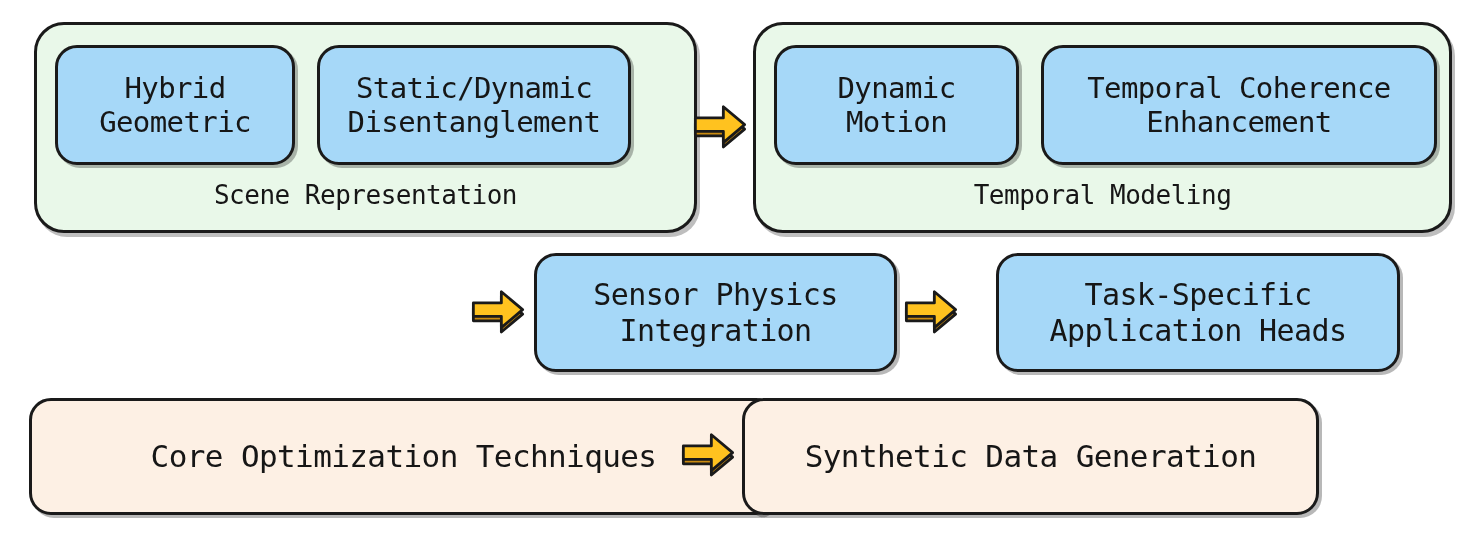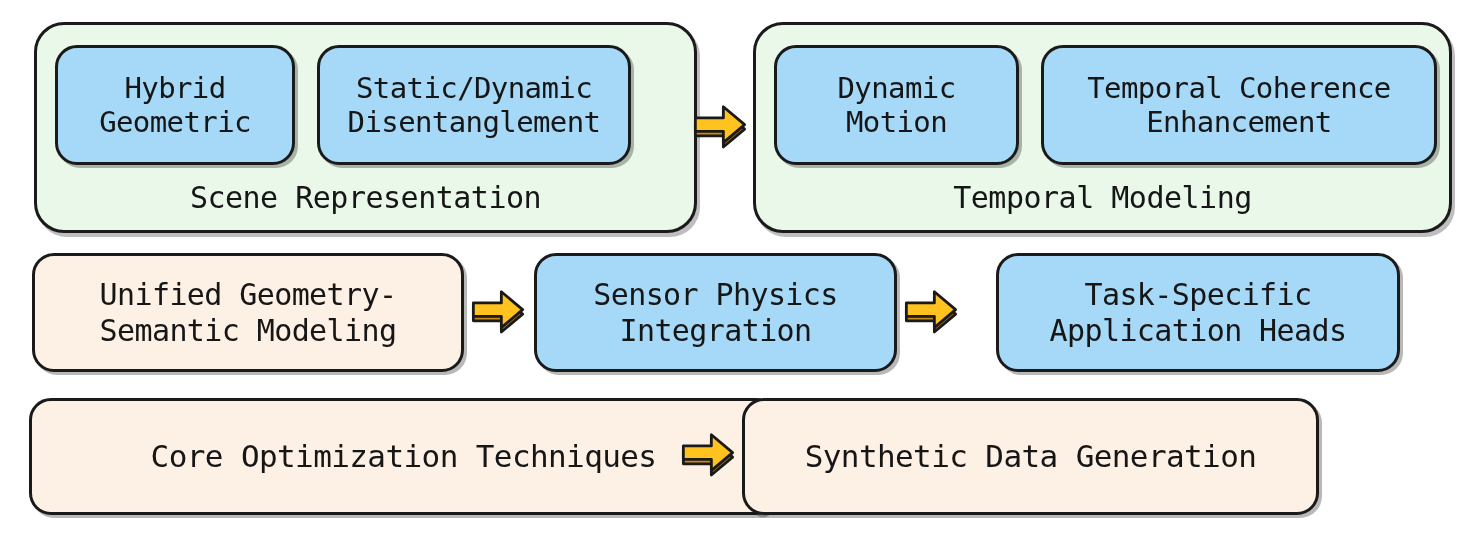--- a/index.html
+++ b/index.html
@@ -41,21 +41,21 @@
     border-radius: 30px;
     background: #e9f8e9;
     display: block;
     box-shadow: 3px 4px 0 rgba(20,20,20,0.28);
   }
   .group-label {
     position: absolute;
     left: 0;
     right: 0;
     text-align: center;
-    font-size: 30px;
+    font-size: 26px;
     color: #161616;
     letter-spacing: -0.5px;
   }
 
   .blue   { background: #a6d8f8; }
   .cream  { background: #fdf0e4; }
 
   
   .fs-leaf   { font-size: 29px; letter-spacing: -0.6px; }
   .fs-mid    { font-size: 30px; letter-spacing: -0.6px; }
@@ -90,22 +90,20 @@
   </div>
 
   <div class="node group" style="left:753px; top:22px; width:699px; height:211px;">
     <div class="node blue fs-leaf" style="left:285px; top:20px; width:396px; height:120px; position:absolute;">Temporal Coherence
 Enhancement</div>
     <div class="node blue fs-leaf" style="left:18px; top:20px; width:245px; height:120px; position:absolute;">Dynamic
 Motion</div>
     <div class="group-label" style="top:155px;">Temporal Modeling</div>
   </div>
 
-  <div class="node cream fs-mid" style="left:32px; top:253px; width:432px; height:119px;">Unified Geometry-
-Semantic Modeling</div>
 
   <div class="arrow" style="left:470px; top:285px;">
     <svg viewBox="0 0 100 100" xmlns="http://www.w3.org/2000/svg">
       <path d="M6,40 L6,64 L56,64 L56,84 L94,52 L56,20 L56,40 Z" fill="#c98a10" stroke="#1a1a1a" stroke-width="5" stroke-linejoin="round"></path>
       <path d="M6,32 L6,56 L56,56 L56,76 L94,44 L56,12 L56,32 Z" fill="#ffc21f" stroke="#1a1a1a" stroke-width="5" stroke-linejoin="round"></path>
     </svg>
   </div>
 
   <div class="node blue fs-mid" style="left:534px; top:253px; width:363px; height:119px;">Sensor Physics
 Integration</div>

